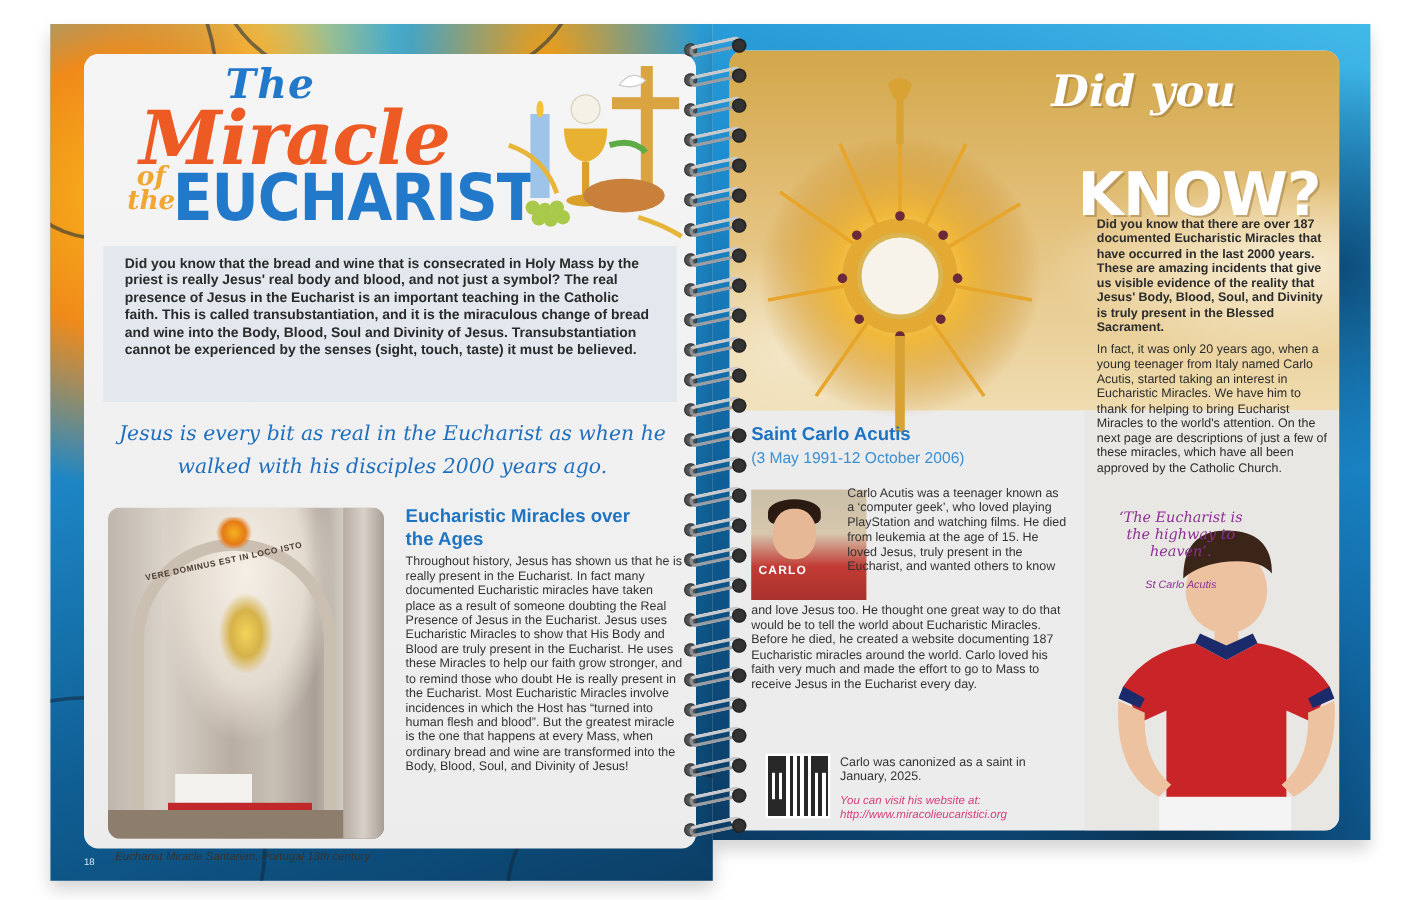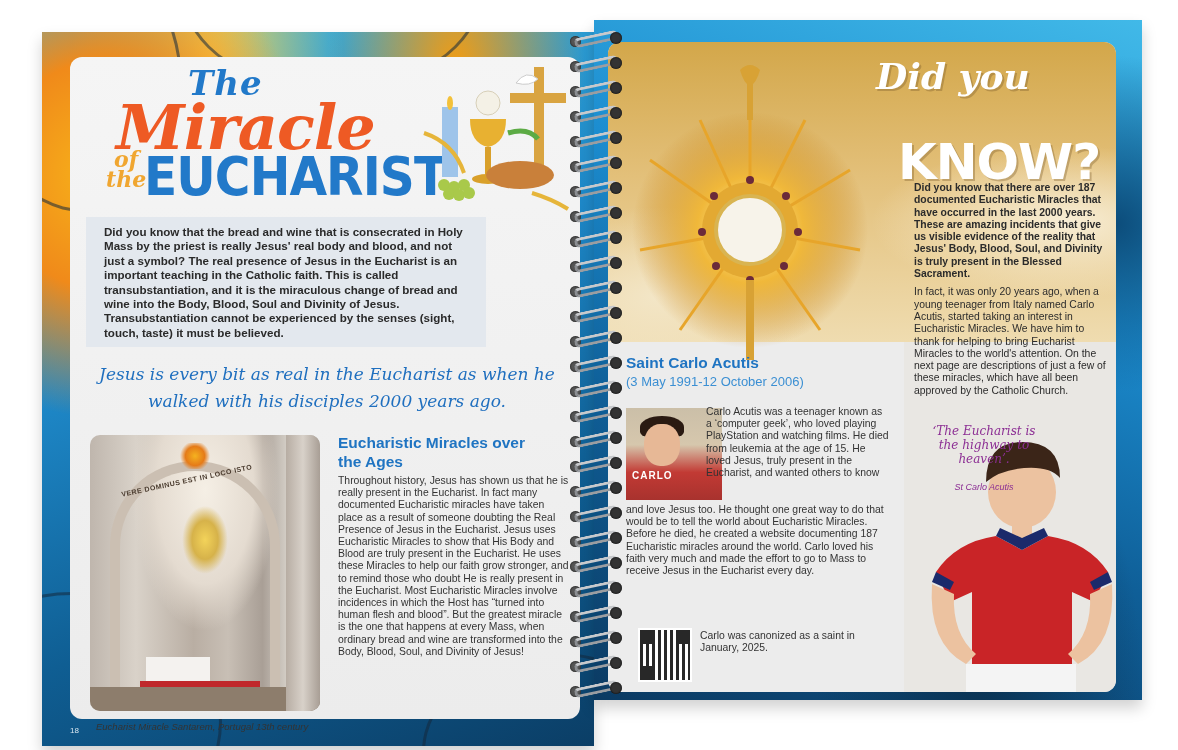--- a/index.html
+++ b/index.html
@@ -9,21 +9,20 @@
   
   .page-left {
     position: absolute; left: 42px; top: 20px; width: 552px; height: 714px;
     background:
       radial-gradient(ellipse at 10% 20%, #f7b21a 0%, #f08a1a 14%, transparent 30%),
       radial-gradient(ellipse at 30% 5%, #ffd54a 0%, transparent 25%),
       radial-gradient(ellipse at 75% 5%, #f39c12 0%, transparent 22%),
       linear-gradient(160deg, #3bb3e0 0%, #1e88c8 40%, #0f5e93 70%, #0b3e66 100%);
     box-shadow: 0 8px 14px rgba(0,0,0,0.18);
     overflow: hidden;
-    margin-top: 12px;
   }
   .page-left .glass-line {
     position: absolute; border: 3px solid rgba(20,40,60,0.55); border-radius: 50%;
   }
   .left-panel {
     position: absolute; left: 28px; top: 25px; width: 510px; height: 662px;
     background: linear-gradient(180deg, #f5f5f5 0%, #ececec 100%);
     border-radius: 12px;
   }
   .title-the {
@@ -42,21 +41,21 @@
     color: #f0a630; font-size: 22px;
   }
   .title-eucharist {
     position: absolute; left: 74px; top: 88px;
     font-family: "DejaVu Sans", sans-serif; font-weight: bold;
     color: #2279c9; font-size: 54px; letter-spacing: -1px; transform: scaleX(0.9); transform-origin: left;
   }
   .title-art { position: absolute; left: 352px; top: 6px; width: 150px; height: 150px; }
 
   .intro-box {
-    position: absolute; left: 16px; top: 160px; width: 400px; height: 130px;
+    position: absolute; left: 16px; top: 160px; width: 478px; height: 130px;
     background: #e3e8ee; border-radius: 0; padding: 8px 18px;
     font-size: 11.6px; line-height: 14.4px; color: #2a2a2a; font-weight: bold;
   }
   .handwritten {
     position: absolute; left: 22px; top: 304px; width: 470px;
     font-family: "DejaVu Serif", serif; font-style: italic;
     color: #1f6fbf; font-size: 17px; line-height: 27px; text-align: center;
   }
   .altar-photo {
     position: absolute; left: 20px; top: 378px; width: 230px; height: 276px;
@@ -313,20 +312,24 @@
       <div class="face"></div>
       <div class="cover-text">CARLO</div>
     </div>
     <div class="carlo-body-a">Carlo Acutis was a teenager known as a ‘computer geek’, who loved playing PlayStation and watching films. He died from leukemia at the age of 15. He loved Jesus,  truly present in the Eucharist, and wanted others to know</div>
     <div class="carlo-body-b">and love Jesus too. He thought one great way to do that would be to tell the world about Eucharistic Miracles. Before he died, he created a website documenting 187 Eucharistic miracles around the world. Carlo loved his faith very much and made the effort to go to Mass to receive Jesus in the Eucharist every day.</div>
 
     <div class="qr">
         <div class="qr-grid"></div>
       </div>
     <div class="canonized">Carlo was canonized as a saint in January, 2025.</div>
+    <div class="visit">
+      <div>You can visit his website at:</div>
+      <div>http://www.miracolieucaristici.org</div>
+    </div>
 
     <svg class="carlo-illustration" viewBox="0 0 190 280">
       <ellipse cx="96" cy="80" rx="34" ry="36" fill="#ecc2a0"></ellipse>
       <path d="M60 70 q0 -40 36 -40 q38 0 38 36 q-10 -12 -36 -10 q-24 2 -38 14z" fill="#3b2518"></path>
       <rect x="86" y="110" width="20" height="20" fill="#ecc2a0"></rect>
       <path d="M10 160 q20 -30 60 -36 l26 14 l26 -14 q40 6 60 36 l-14 30 l-22 -10 l0 90 l-100 0 l0 -90 l-22 10z" fill="#c92427"></path>
       <path d="M70 124 l26 14 l26 -14 l-4 -8 l-22 10 l-22 -10z" fill="#1b2a6b"></path>
       <path d="M10 160 l-4 10 l18 8 l4 -8z" fill="#1b2a6b"></path>
       <path d="M182 160 l4 10 l-18 8 l-4 -8z" fill="#1b2a6b"></path>
       <path d="M6 172 q-4 60 34 80 l10 -10 q-24 -20 -22 -60z" fill="#ecc2a0"></path>

